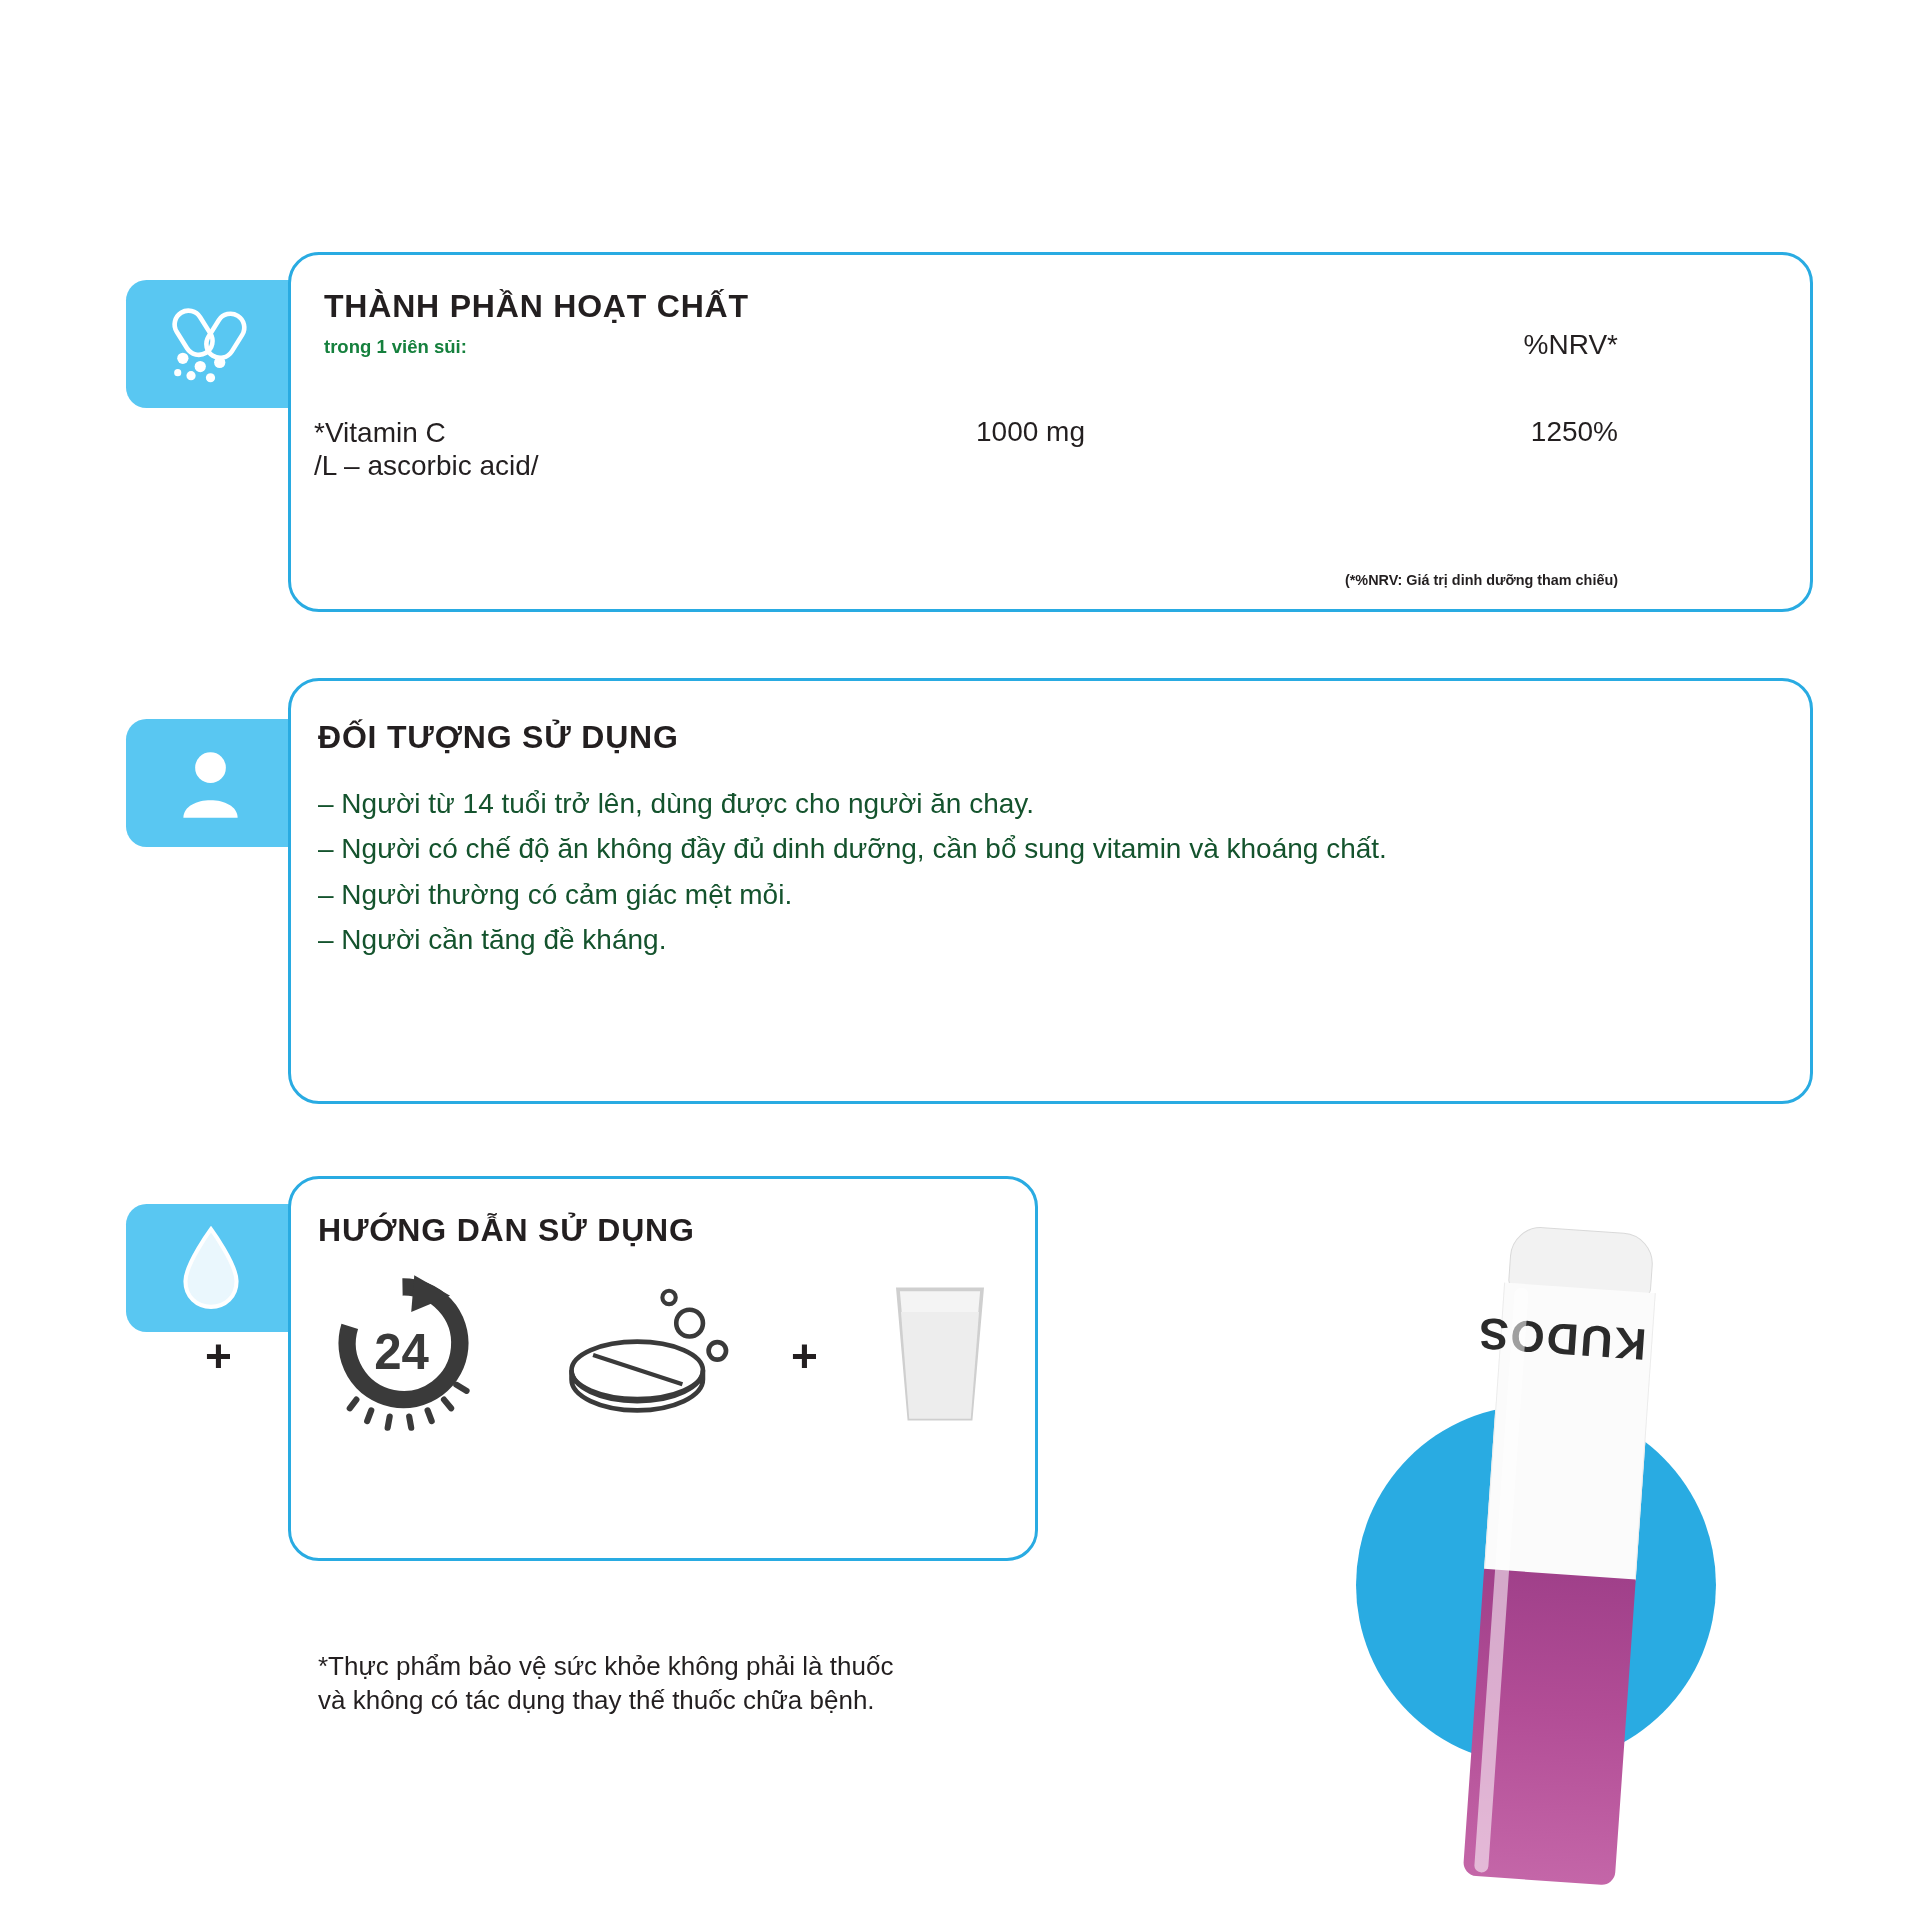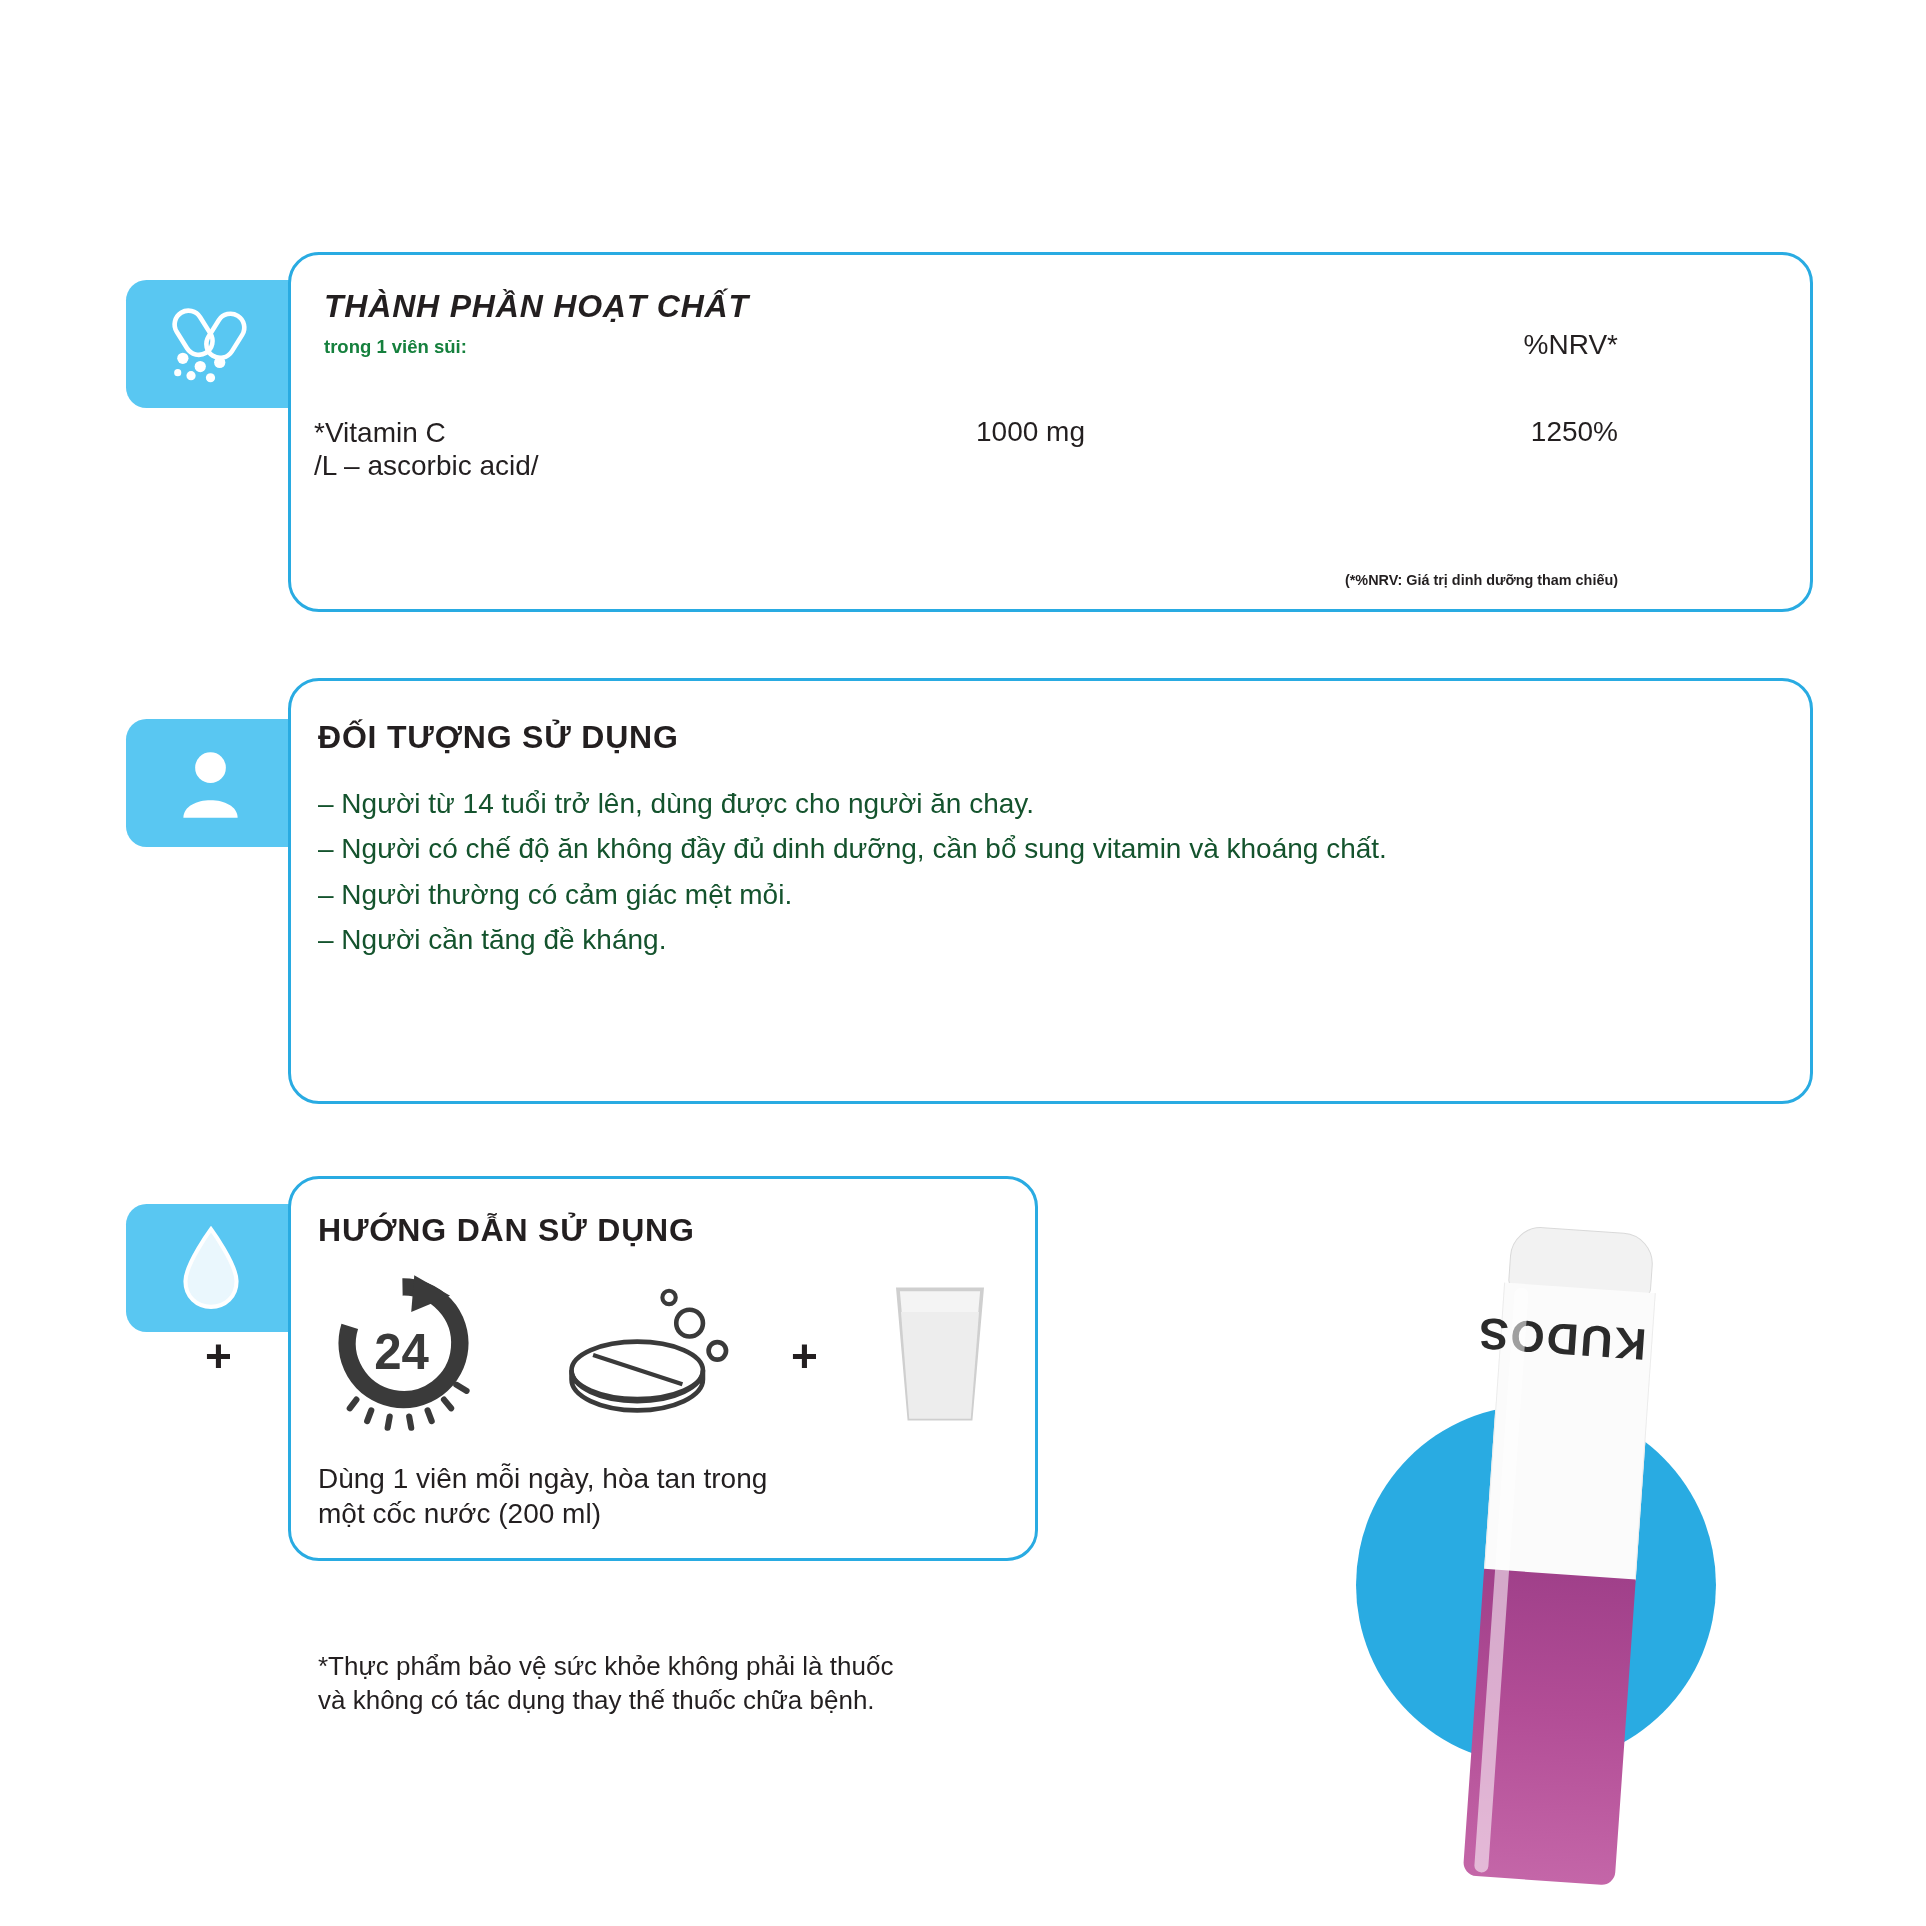--- a/index.html
+++ b/index.html
@@ -58,21 +58,20 @@
   .h-title {
     font-size: 32px;
     font-weight: bold;
     letter-spacing: 0.8px;
     color: #231f20;
   }
   #ing-title {
     position: absolute;
     left: 324px;
     top: 288px;
-    font-style: italic;
   }
   #ing-sub {
     position: absolute;
     left: 324px;
     top: 336px;
     font-size: 18.5px;
     font-weight: bold;
     color: #15803d;
   }
   #ing-nrv {
@@ -366,22 +365,20 @@
     <circle cx="212" cy="36" r="13" fill="#ffffff" stroke="#3a3a3a" stroke-width="8"></circle>
   </svg>
 
   <div class="plus" id="plus2">+</div>
 
   <svg style="position:absolute;left:873px;top:1274px;" width="134" height="159" viewBox="0 0 260 310" aria-hidden="true">
     <path d="M48 30 L212 30 L190 282 L70 282 Z" fill="#f4f4f4" stroke="#cfcfcf" stroke-width="7"></path>
     <path d="M54 74 L206 74 L190 282 L70 282 Z" fill="#ededed"></path>
   </svg>
 
-  <div id="use-text">Dùng 1 viên mỗi ngày, hòa tan trong
-một cốc nước (200 ml)</div>
 
   <div id="disclaimer">*Thực phẩm bảo vệ sức khỏe không phải là thuốc
 và không có tác dụng thay thế thuốc chữa bệnh.</div>
 
   <div id="product-area">
     <div id="blue-circle"></div>
 
     <div id="tube">
       <div id="cap"></div>
       <div id="body-white"></div>

